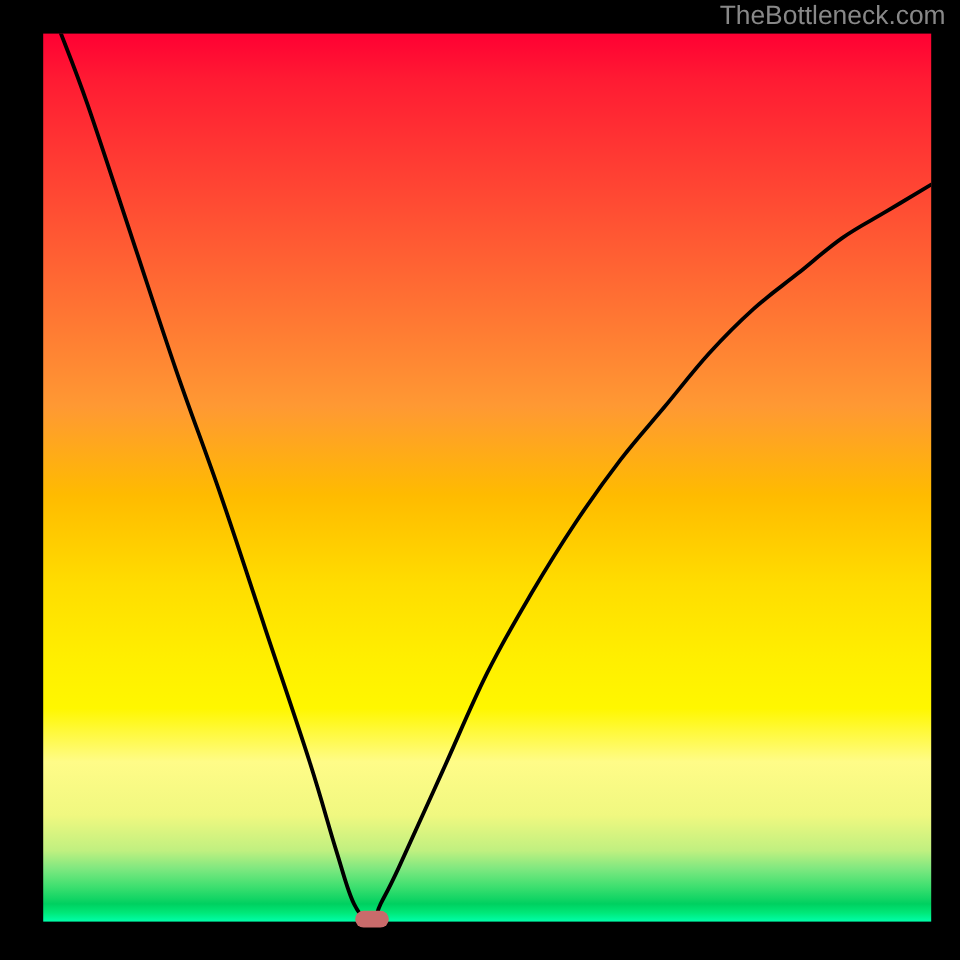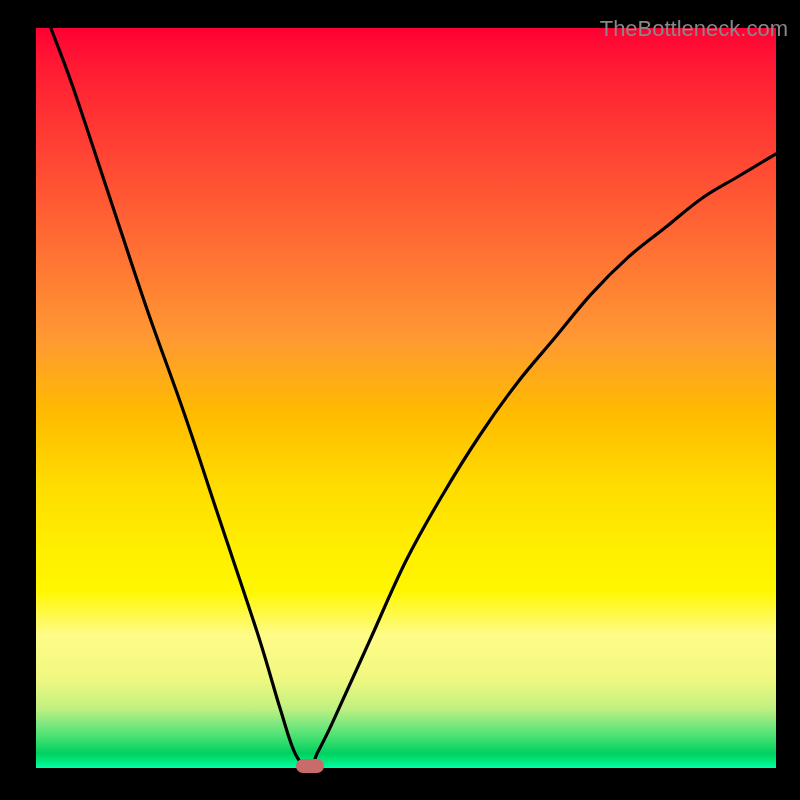--- a/index.html
+++ b/index.html
@@ -6,21 +6,21 @@
   body {
     width: 800px;
     height: 800px;
     background: #000;
     position: relative;
     overflow: hidden;
     font-family: Arial, sans-serif;
   }
   .watermark {
     position: absolute;
-    top: 16px;
+    top: 0;
     right: 12px;
     color: #888;
     font-size: 22px;
     font-weight: 400;
     z-index: 10;
   }
   .plot-area {
     position: absolute;
     left: 36px;
     top: 28px;

